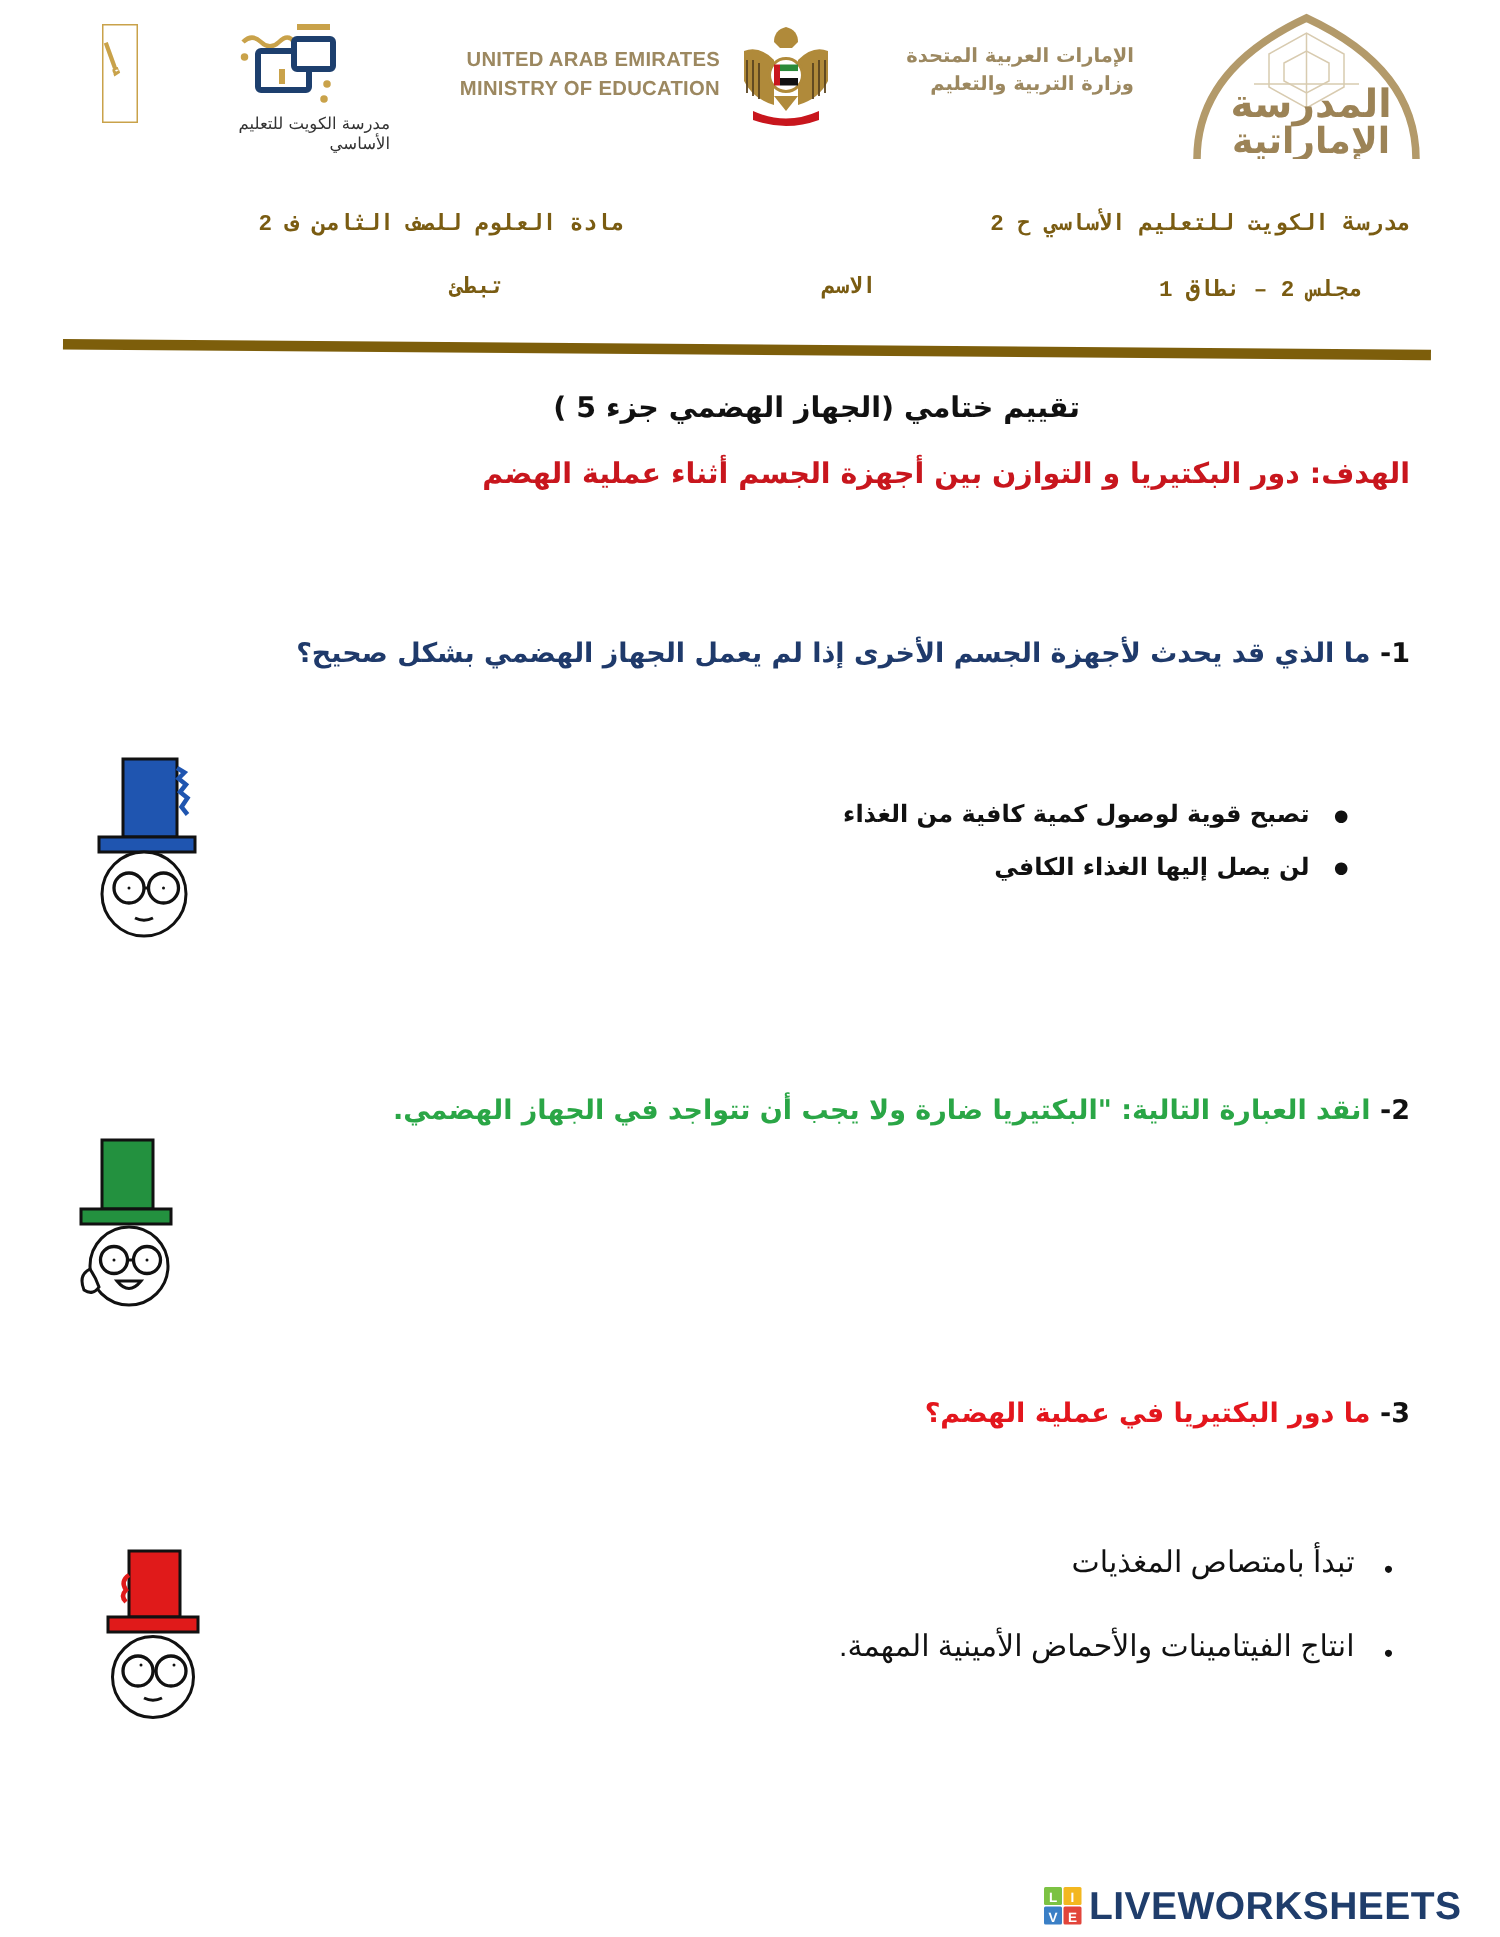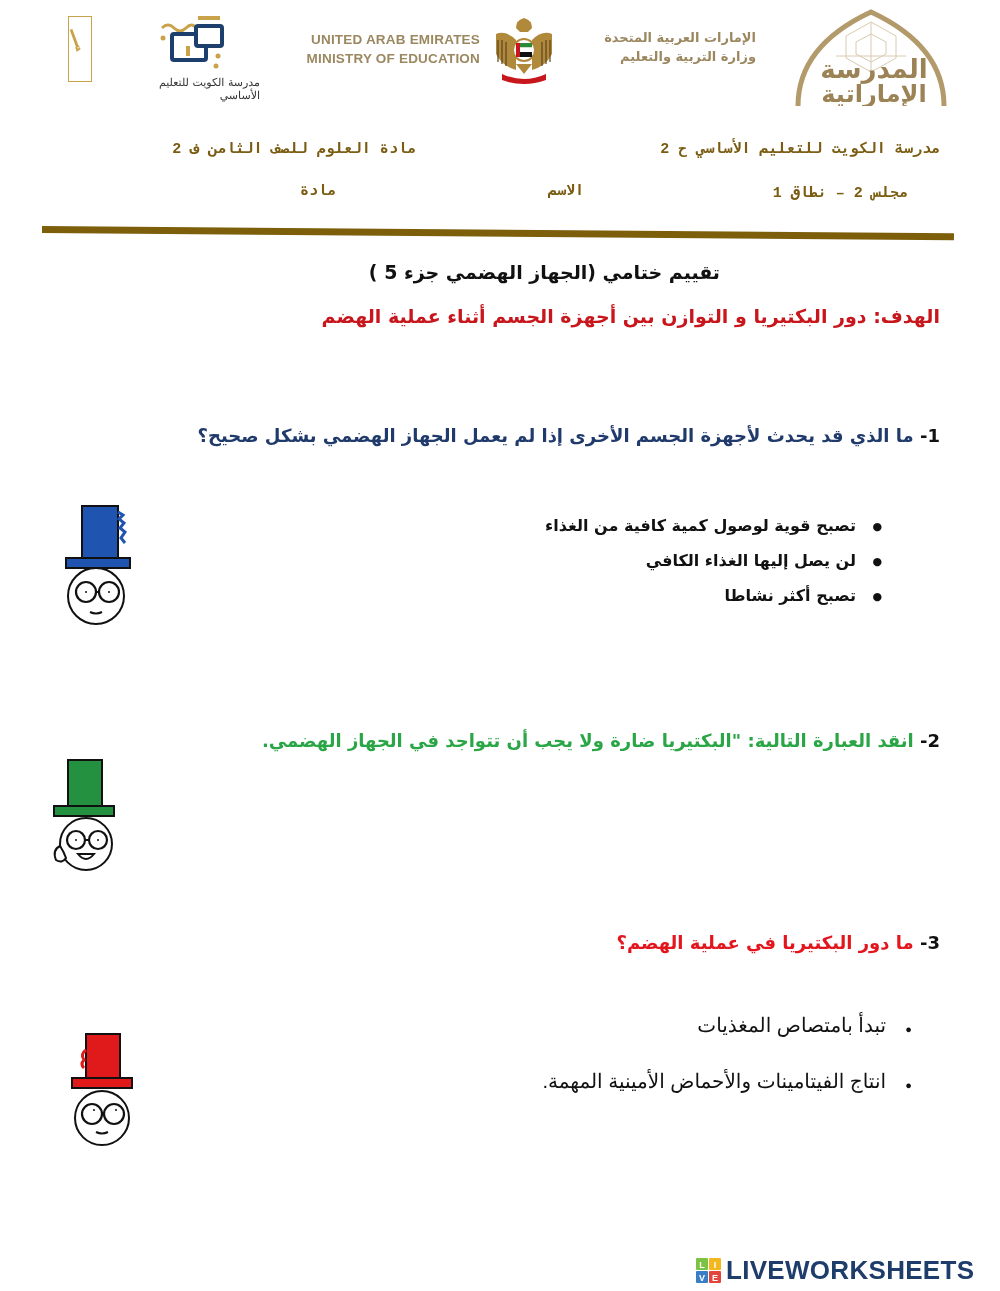--- a/index.html
+++ b/index.html
@@ -27,21 +27,21 @@
 
     .title { left: 280px; top: 261px; width: 440px; font-size: 19px; font-weight: bold; color: #111; }
     .goal { left: 220px; top: 305px; width: 720px; font-size: 19px; font-weight: bold; color: #c8161d; }
 
     .q { font-size: 18px; font-weight: bold; }
     .qnum { color: #111; }
     .q1 { left: 120px; top: 425px; width: 820px; color: #1f3a6b; }
     .q2 { left: 160px; top: 730px; width: 780px; color: #2aa646; }
     .q3 { left: 400px; top: 932px; width: 540px; color: #e3161d; }
 
-    ul.opts { list-style: none; margin: 0; padding: 0; }
+    ul.opts { list-style: none; margin: 17px; padding: 0; }
     ul.opts li { position: relative; padding-right: 26px; }
     ul.opts li::before { content: "●"; position: absolute; right: 0; font-size: 11px; color: #111; }
     .opts1 { left: 420px; top: 508px; width: 462px; font-size: 16px; font-weight: bold; color: #111; line-height: 35px; }
     .opts1 li::before { top: 1px; }
     .opts3 { left: 380px; top: 997px; width: 532px; font-size: 20px; color: #111; line-height: 56px; font-family: "Liberation Sans", sans-serif; }
     .opts3 li::before { top: 4px; }
 
     .char { width: 80px; height: 130px; }
     .lw { left: 696px; top: 1255px; width: 300px; height: 32px; }
     .lw-text { position: absolute; left: 30px; top: 0; font-family: "Liberation Sans", sans-serif;
@@ -98,35 +98,34 @@
     <path d="M50 50 h70 M85 16 v50"></path>
   </g>
   <text x="88" y="72" text-anchor="middle" font-size="26" font-weight="bold" fill="#9c8356" font-family="DejaVu Sans, sans-serif">المدرسة</text>
   <text x="88" y="96" text-anchor="middle" font-size="24" font-weight="bold" fill="#9c8356" font-family="DejaVu Sans, sans-serif">الإماراتية</text>
 </svg>
 
 <div class="abs info rtl" style="left:640px; top:139px; width:300px;">مدرسة الكويت للتعليم الأساسي ح 2</div>
 <div class="abs info rtl" style="left:150px; top:139px; width:266px;">مادة العلوم للصف الثامن ف 2</div>
 <div class="abs info rtl" style="left:700px; top:183px; width:208px;">مجلس 2 – نطاق 1</div>
 <div class="abs info rtl" style="left:500px; top:181px; width:84px;">الاسم</div>
-<div class="abs info rtl" style="left:250px; top:181px; width:86px;">مادة</div>
+<div class="abs info rtl" style="left:250px; top:181px; width:86px;">تبطئ</div>
 
 <div class="abs divider"></div>
 
 <div class="abs title rtl">تقييم ختامي (الجهاز الهضمي جزء 5 )</div>
 <div class="abs goal rtl">الهدف: دور البكتيريا و التوازن بين أجهزة الجسم أثناء عملية الهضم</div>
 
 <div class="abs q q1 rtl">
   <span class="qnum">1-</span>
   <span>ما الذي قد يحدث لأجهزة الجسم الأخرى إذا لم يعمل الجهاز الهضمي بشكل صحيح؟</span>
 </div>
 <ul class="abs opts opts1 rtl">
   <li>تصبح قوية لوصول كمية كافية من الغذاء</li>
   <li>لن يصل إليها الغذاء الكافي</li>
-  <li>تصبح أكثر نشاطا</li>
 </ul>
 <svg class="abs char" style="left:56px; top:502px;" viewBox="0 0 80 130">
   <rect x="26" y="4" width="36" height="52" fill="#1f55b0" stroke="#111" stroke-width="2"></rect>
   <path d="M62 10 l5 3 l-4 4 l5 4 l-4 5 l5 4 l-4 6 l4 5" stroke="#1f55b0" stroke-width="3" fill="none"></path>
   <rect x="10" y="56" width="64" height="10" fill="#1f55b0" stroke="#111" stroke-width="2"></rect>
   <circle cx="40" cy="94" r="28" fill="#fff" stroke="#111" stroke-width="2"></circle>
   <circle cx="30" cy="90" r="10" fill="none" stroke="#111" stroke-width="2.2"></circle>
   <circle cx="53" cy="90" r="10" fill="none" stroke="#111" stroke-width="2.2"></circle>
   <path d="M40 90 h3" stroke="#111" stroke-width="2"></path>
   <circle cx="30" cy="90" r="1" fill="#111"></circle>

